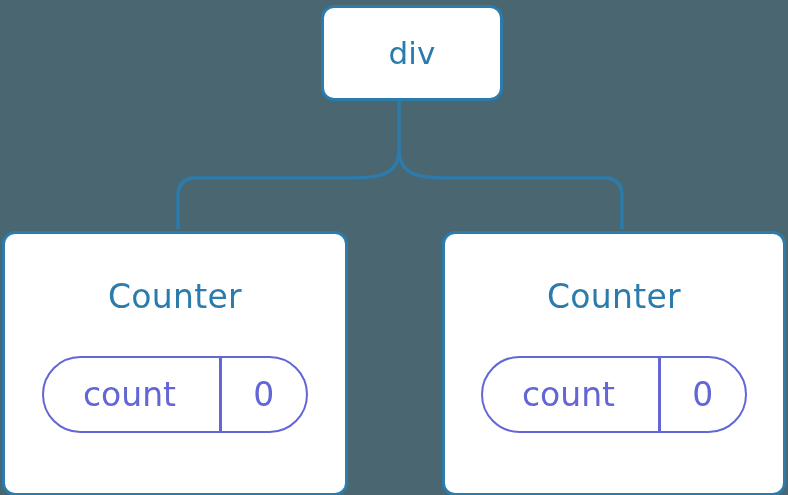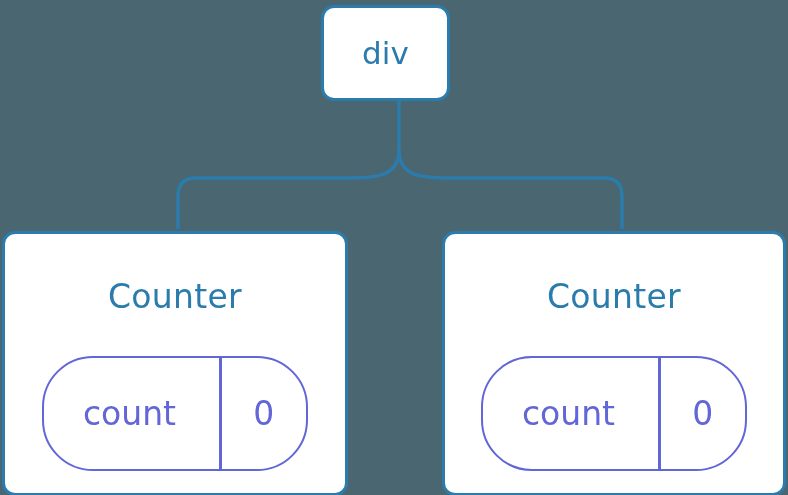--- a/index.html
+++ b/index.html
@@ -40,21 +40,21 @@
     z-index: 2;
     display: flex;
     flex-direction: column;
     align-items: center;
   }
 
   
   #root-node {
     left: 321px;
     top: 5px;
-    width: 129px;
+    width: 182px;
     height: 96px;
     justify-content: center;
   }
   #root-node .node-label {
     font-size: 31px;
     color: #2b7cad;
     letter-spacing: 0.2px;
     line-height: 1;
   }
 
@@ -70,21 +70,21 @@
   .component-title {
     font-size: 33px;
     color: #2b7cad;
     line-height: 1;
     letter-spacing: 0.3px;
   }
 
   
   .state-pill {
     margin-top: 43px;
-    height: 115px;
+    height: 77px;
     box-sizing: border-box;
     border: 2.5px solid #6266d6;
     border-radius: 51px;
     display: flex;
     align-items: stretch;
     background: #ffffff;
   }
   #component-card-0 .state-pill { width: 266px; }
   #component-card-1 .state-pill { width: 266px; }
 

